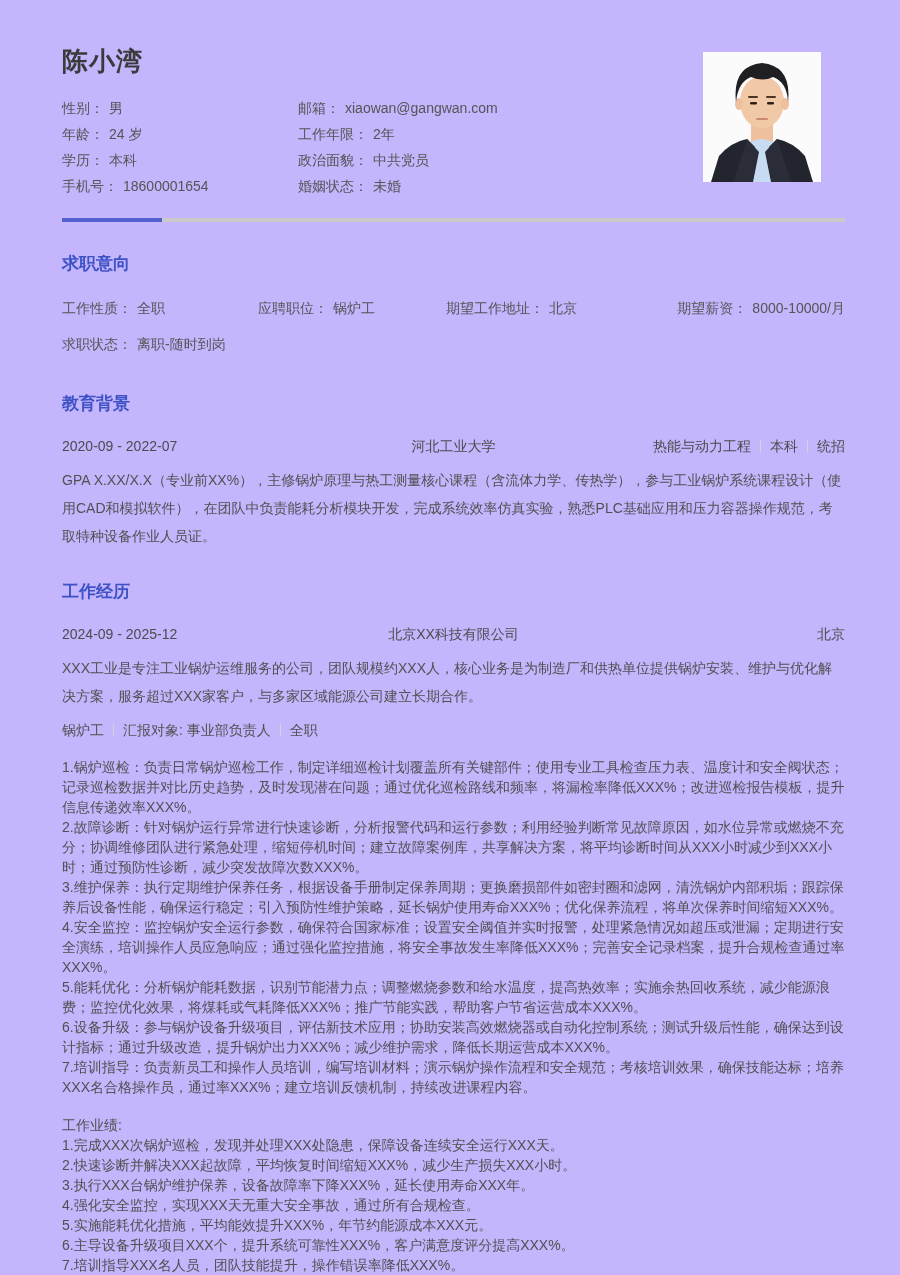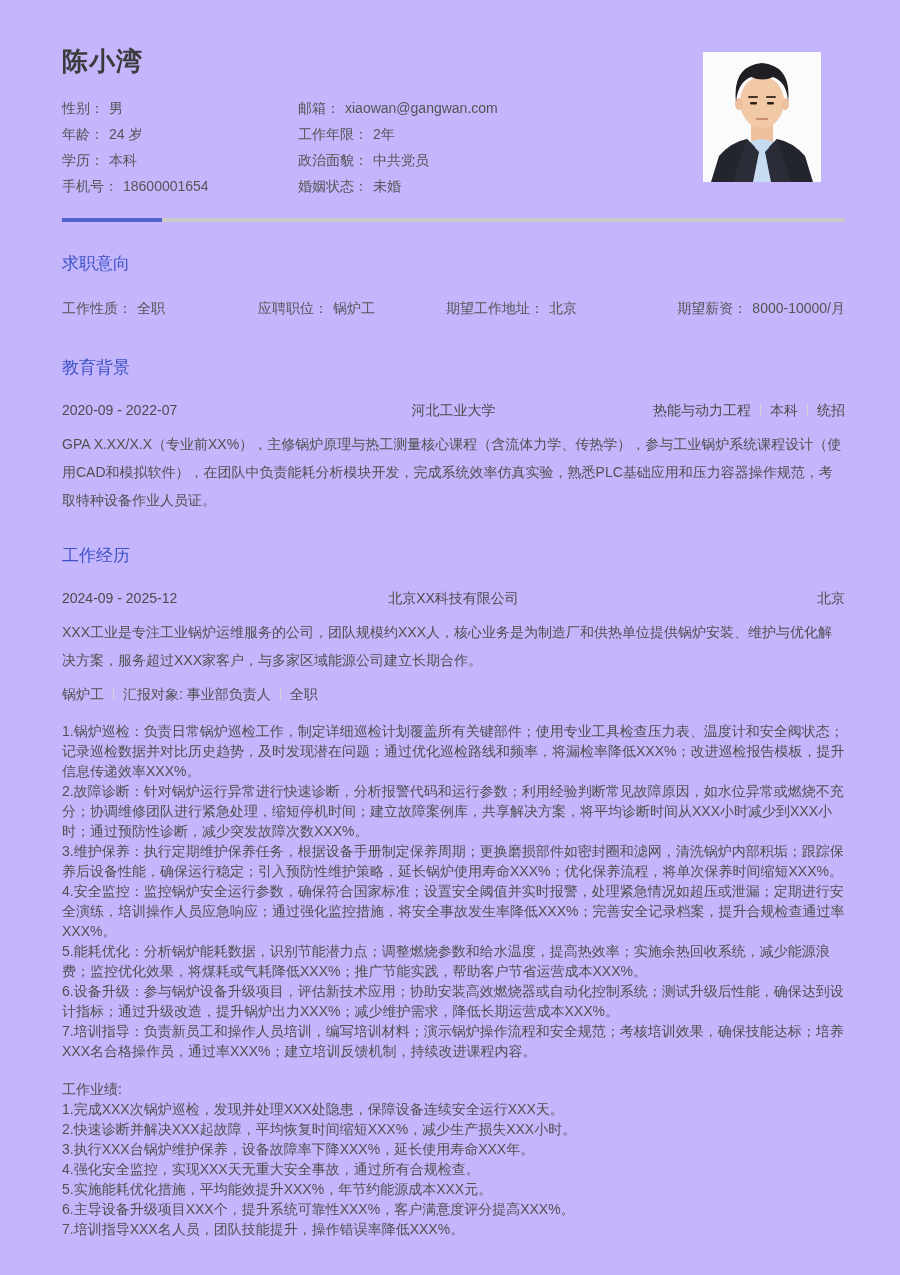--- a/index.html
+++ b/index.html
@@ -42,21 +42,21 @@
   }
   .photo svg { display: block; }
 
   .divider { margin-top: 22px; height: 4px; display: flex; }
   .divider .d-blue { width: 100px; height: 4px; background: #5162cf; }
   .divider .d-gray { flex: 1; height: 4px; background: #c9c9c9; }
 
   
   .sec-title {
     margin: 0; font-size: 17px; line-height: 24px;
-    font-weight: 400; color: #3e52c6;
+    font-weight: 700; color: #3e52c6;
   }
   #job-intent .sec-title   { margin-top: 30px; }
   #education .sec-title    { margin-top: 38px; }
   #work .sec-title         { margin-top: 30px; }
 
   .intent-row { display: flex; margin-top: 22px; font-size: 14px; line-height: 20px; align-items: center; }
   .intent-row.second { margin-top: 16px; }
   .intent-cell { white-space: nowrap; }
   .intent-cell.c1 { width: 196px; }
   .intent-cell.c2 { width: 188px; }
@@ -143,20 +143,25 @@
         <div class="intent-cell c2">
           <span class="lbl">应聘职位：</span><span class="val">锅炉工</span>
         </div>
         <div class="intent-cell c3">
           <span class="lbl">期望工作地址：</span><span class="val">北京</span>
         </div>
         <div class="intent-cell c4">
           <span class="lbl">期望薪资：</span><span class="val">8000-10000/月</span>
         </div>
       </div>
+      <div class="intent-row second">
+        <div class="intent-cell">
+          <span class="lbl">求职状态：</span><span class="val">离职-随时到岗</span>
+        </div>
+      </div>
     </section>
 
     <section id="education">
       <h2 class="sec-title">教育背景</h2>
       <div class="meta-row">
         <span class="meta-left">2020-09 - 2022-07</span>
         <span class="meta-center">河北工业大学</span>
         <span class="meta-right">
           <span>热能与动力工程</span><span class="pipe"></span><span>本科</span><span class="pipe"></span><span>统招</span>
         </span>

